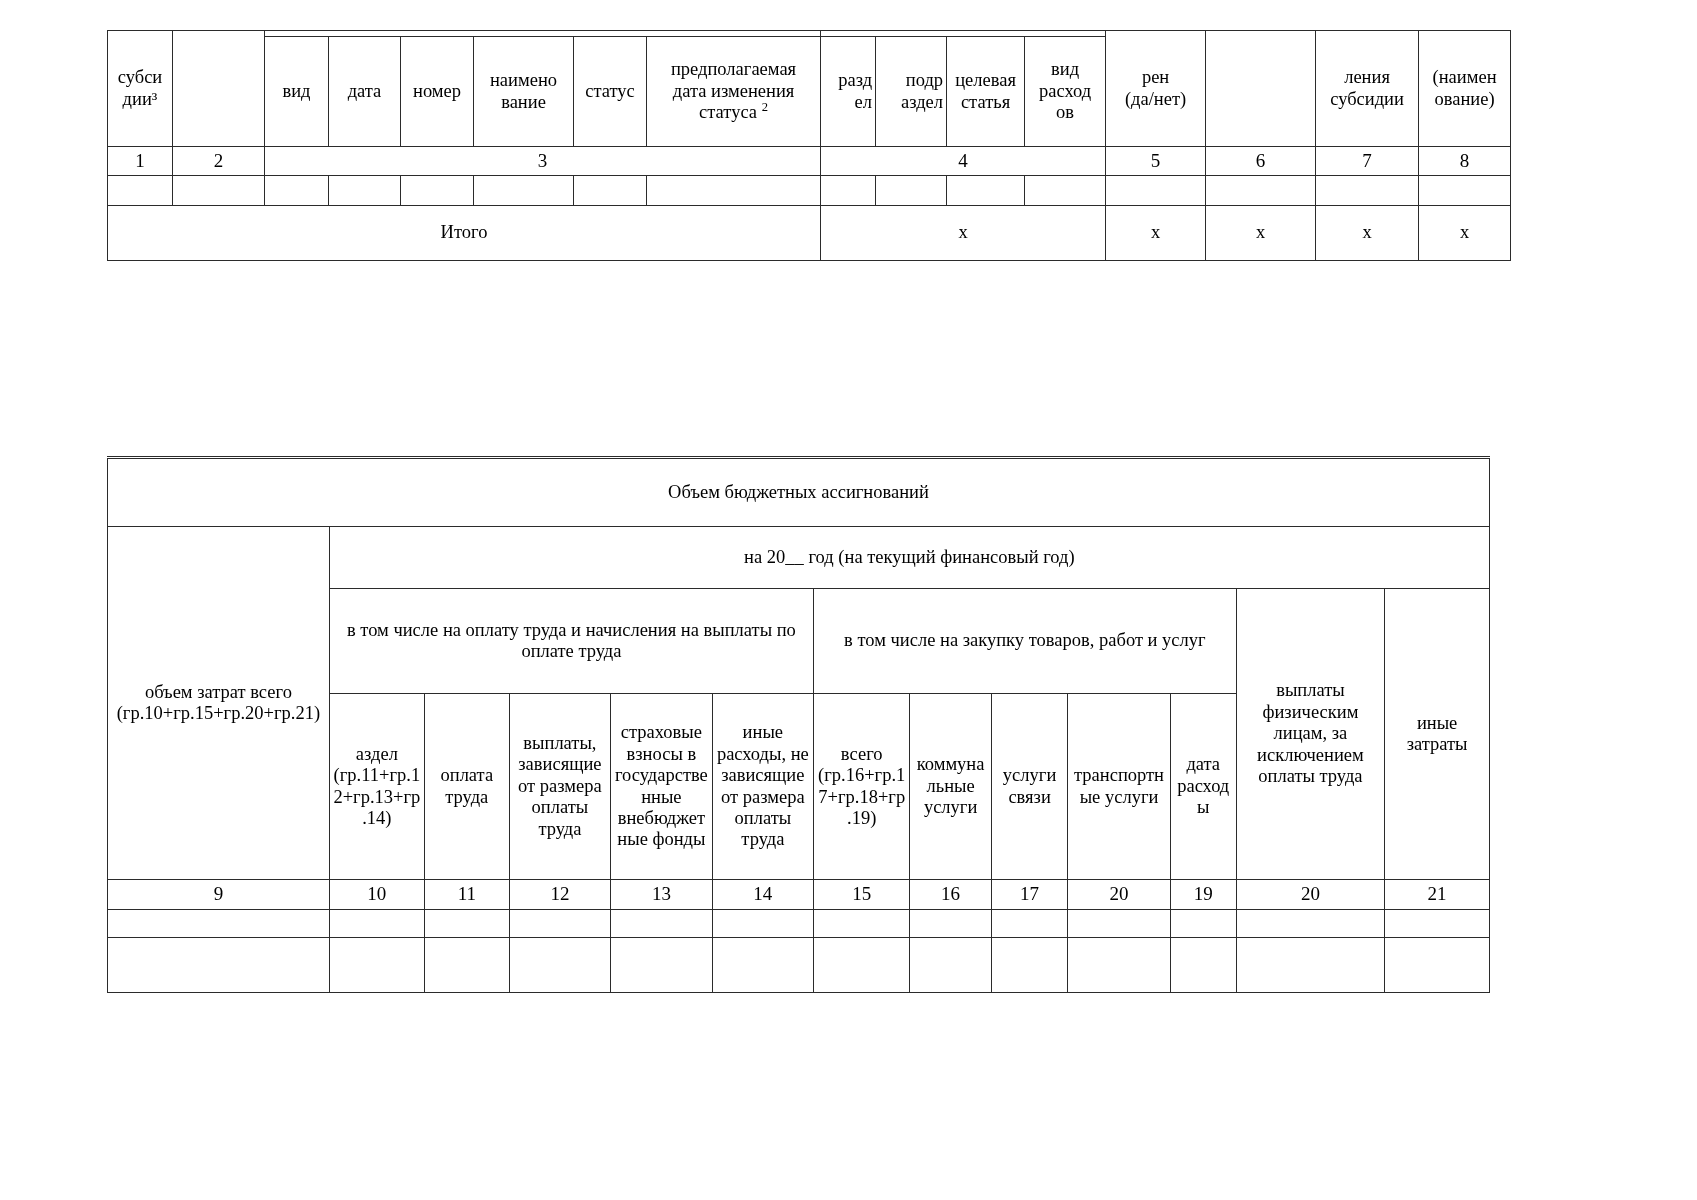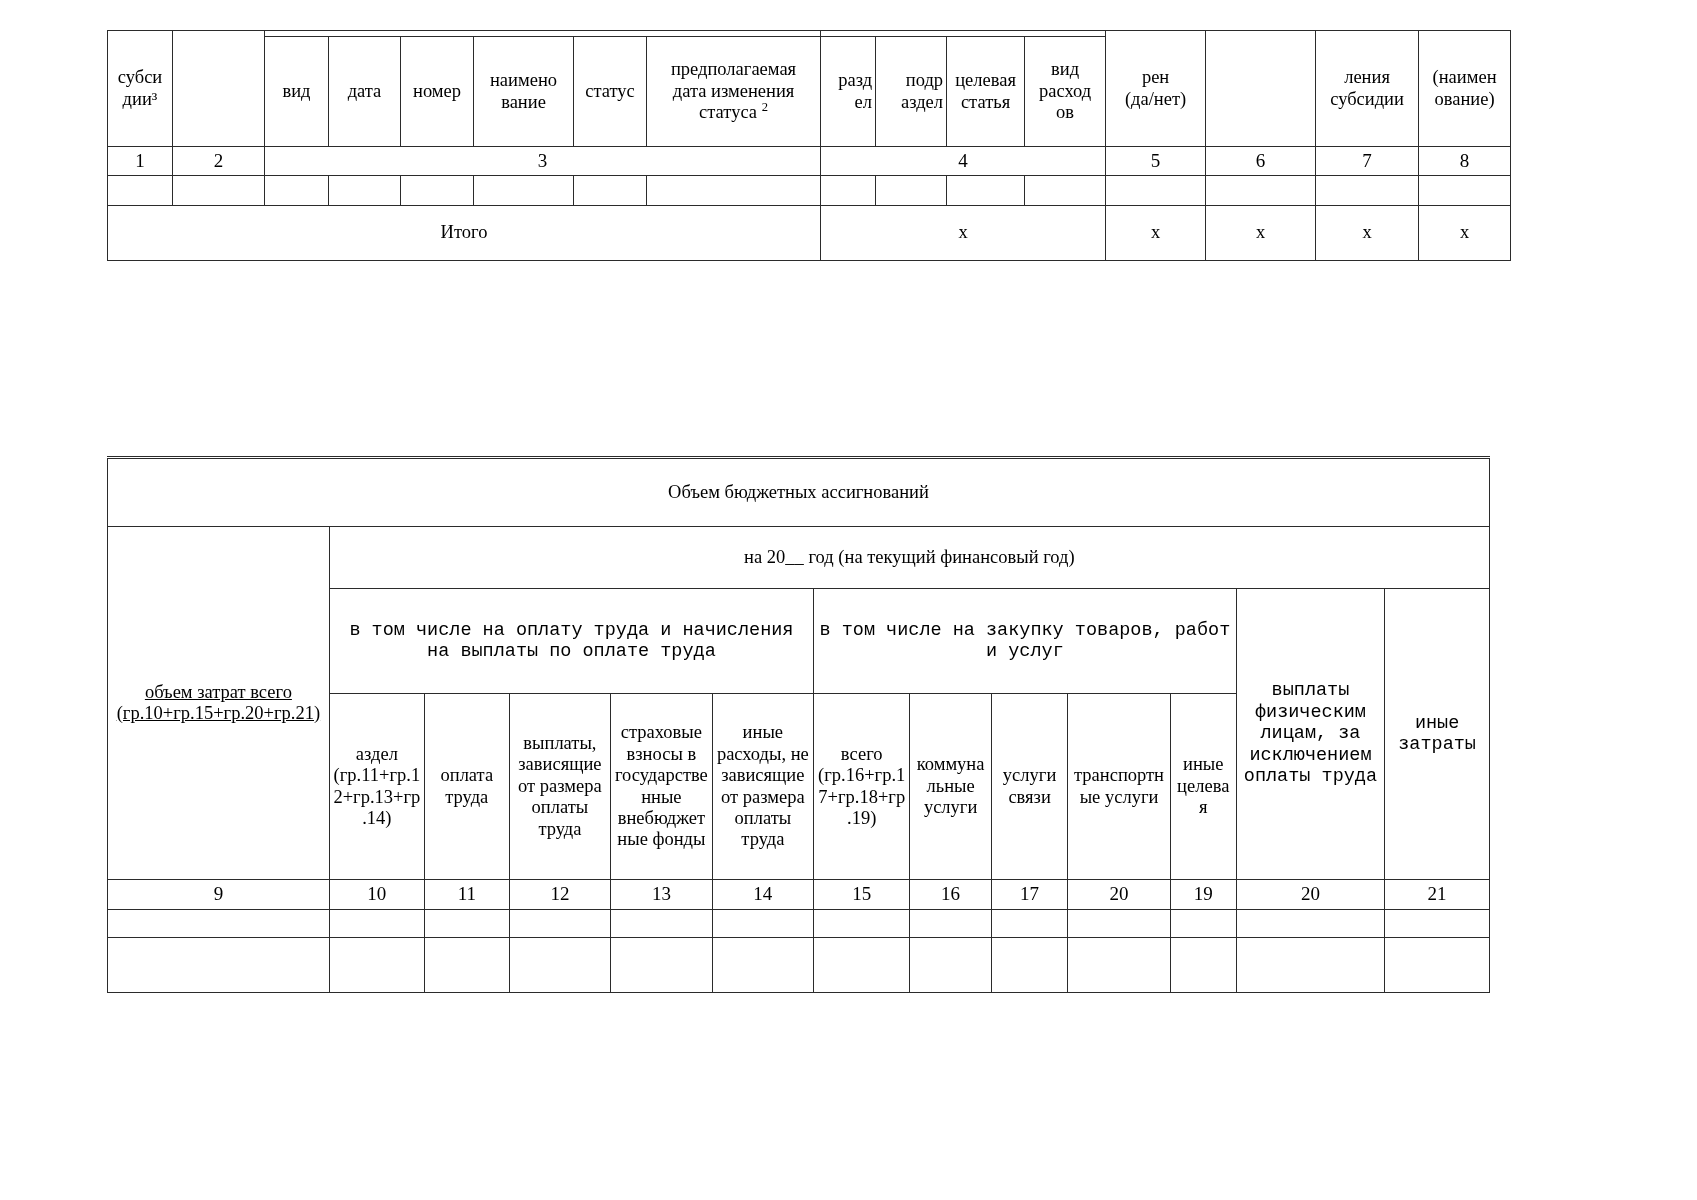--- a/index.html
+++ b/index.html
@@ -75,27 +75,27 @@
 
   
   #table2 {
     left: 107px;
     top: 458px;
     width: 1383px;
     padding-left: 19px;
   }
   .t2-title    { height: 68px; }
   .t2-year     { height: 62px; }
-  .t2-group    { height: 105px; font-family: Liberation Mono, monospace; }
+  .t2-group    { height: 105px; }
   .t2-leaf     { height: 186px; }
   .t2-numrow   { height: 30px; }
   .t2-row-a    { height: 28px; }
   .t2-row-b    { height: 55px; }
 
-  .vtop { vertical-align: middle; text-decoration: underline; }
+  .vtop { vertical-align: middle; }
 
   sup { font-size: 0.68em; vertical-align: super; line-height: 0; }
 </style>
 </head>
 <body>
 
 <div class="page">
 
   <table class="doc" id="table1">
     <colgroup>
@@ -234,21 +234,21 @@
     <tr class="t2-leaf">
       <td>аздел (гр.11+гр.12+гр.13+гр.14)</td>
       <td>оплата труда</td>
       <td>выплаты, зависящие от размера оплаты труда</td>
       <td>страховые взносы в государственные внебюджетные фонды</td>
       <td>иные расходы, не зависящие от размера оплаты труда</td>
       <td>всего (гр.16+гр.17+гр.18+гр.19)</td>
       <td>коммунальные услуги</td>
       <td>услуги связи</td>
       <td>транспортные услуги</td>
-      <td>иные целевая</td>
+      <td>дата расходы</td>
     </tr>
 
     <tr class="num-row t2-numrow">
       <td>9</td>
       <td>10</td>
       <td>11</td>
       <td>12</td>
       <td>13</td>
       <td>14</td>
       <td>15</td>

